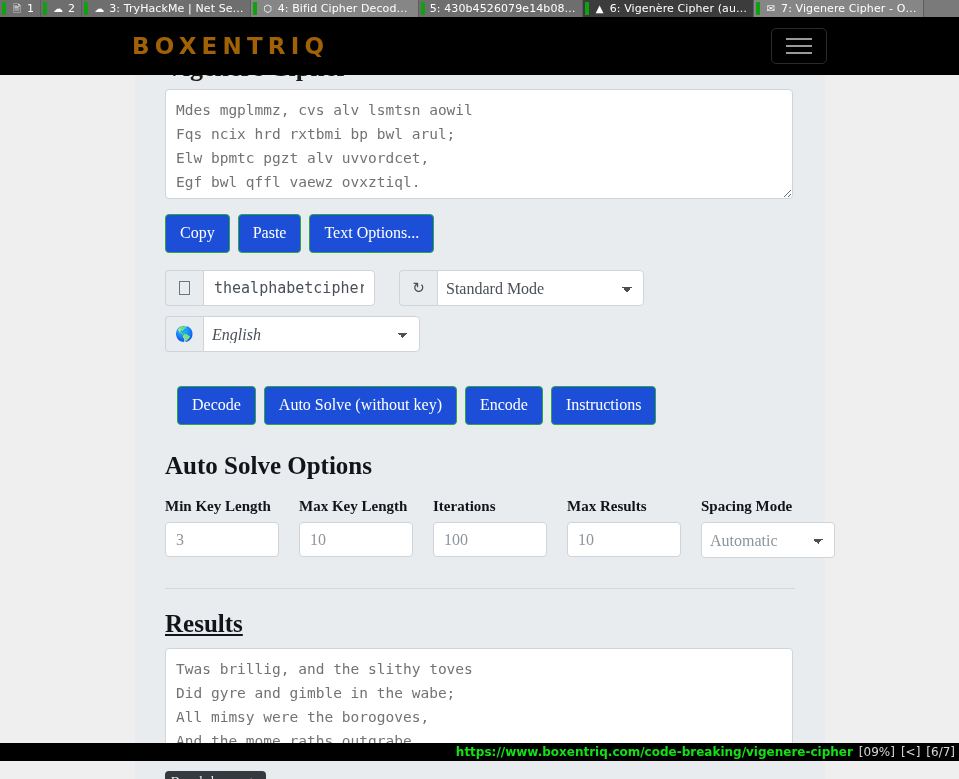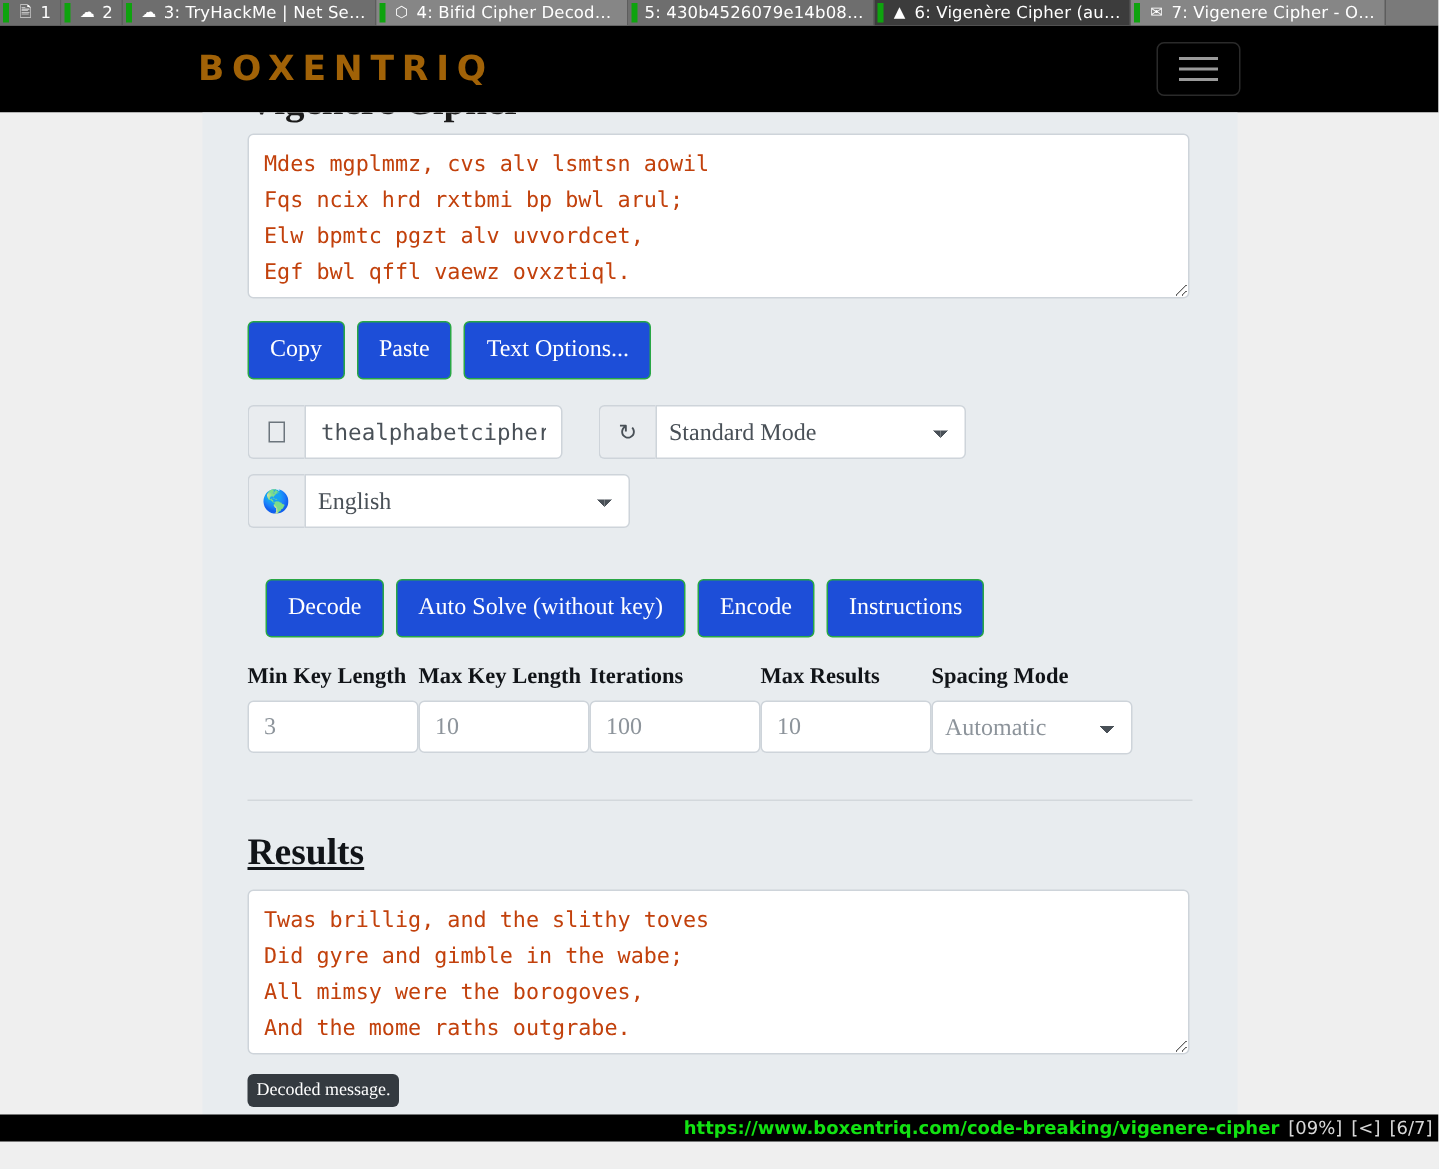--- a/index.html
+++ b/index.html
@@ -130,21 +130,21 @@
     font-family: "Liberation Serif", serif;
   }
 
   textarea.box {
     display: block;
     width: 628px;
     height: 110px;
     border: 1px solid #ced4da;
     border-radius: 4px;
     background: #ffffff;
-    color: #c2410c;
+    color: #737373;
     font-family: "DejaVu Sans Mono", monospace;
     font-size: 14.5px;
     line-height: 24px;
     padding: 8px 10px;
     resize: vertical;
     outline: none;
     overflow: hidden;
   }
   textarea.box::placeholder { color: #9aa0a6; }
 
@@ -216,21 +216,21 @@
   select.sel.rounded-all { border-radius: 4px; }
 
   h2.sect {
     font-size: 25px;
     font-weight: bold;
     color: #111418;
     margin: 0;
     font-family: "Liberation Serif", serif;
   }
 
-  .optgrid { display: flex; }
+  .optgrid { display: flex; gap: 20px; }
   .optcol { display: flex; flex-direction: column; }
   .optlabel {
     font-size: 15px;
     font-weight: bold;
     color: #111418;
     margin-bottom: 7px;
     font-family: "Liberation Serif", serif;
     white-space: nowrap;
   }
   .optinput {
@@ -361,33 +361,34 @@
           <div class="igtext">↻</div>
           <select class="sel rounded-right" style="width:207px;">
             <option>Standard Mode</option>
           </select>
         </div>
       </div>
 
       <div style="margin-top:10px;">
         <div class="inputgroup">
           <div class="igtext">🌎</div>
-          <select class="sel rounded-right" style="width:217px;">
+          <select class="sel rounded-right" style="width:217px;font-style:italic;">
             <option>English</option>
           </select>
         </div>
       </div>
 
       <div class="btnrow" style="margin-top:34px;padding-left:12px;">
         <button class="btn">Decode</button>
         <button class="btn">Auto Solve (without key)</button>
         <button class="btn">Encode</button>
         <button class="btn">Instructions</button>
       </div>
 
+      <h2 class="sect" style="margin-top:27px;">Auto Solve Options</h2>
 
       <div class="optgrid" style="margin-top:18px;">
         <div class="optcol">
           <div class="optlabel">Min Key Length</div>
           <input class="optinput" type="text" placeholder="3" style="">
         </div>
         <div class="optcol">
           <div class="optlabel">Max Key Length</div>
           <input class="optinput" type="text" placeholder="10" style="">
         </div>

